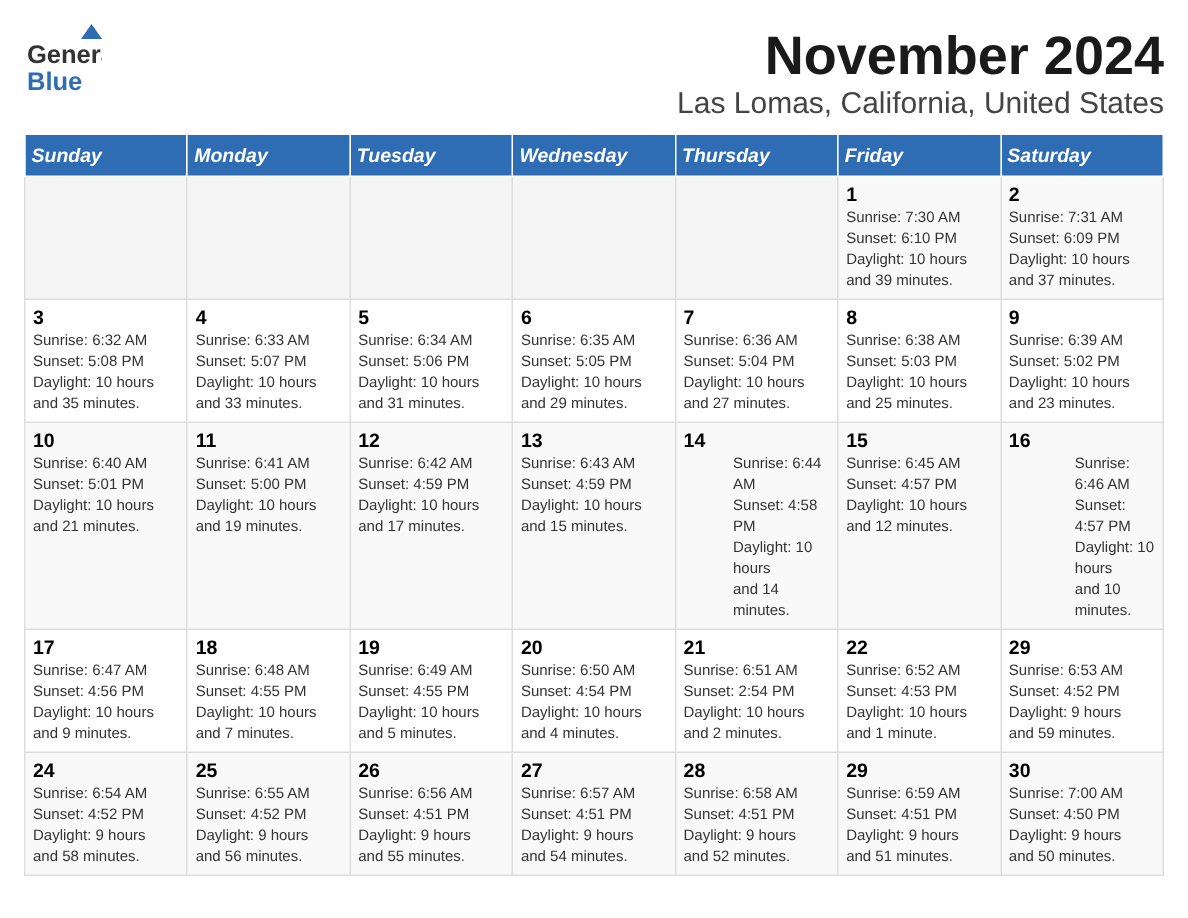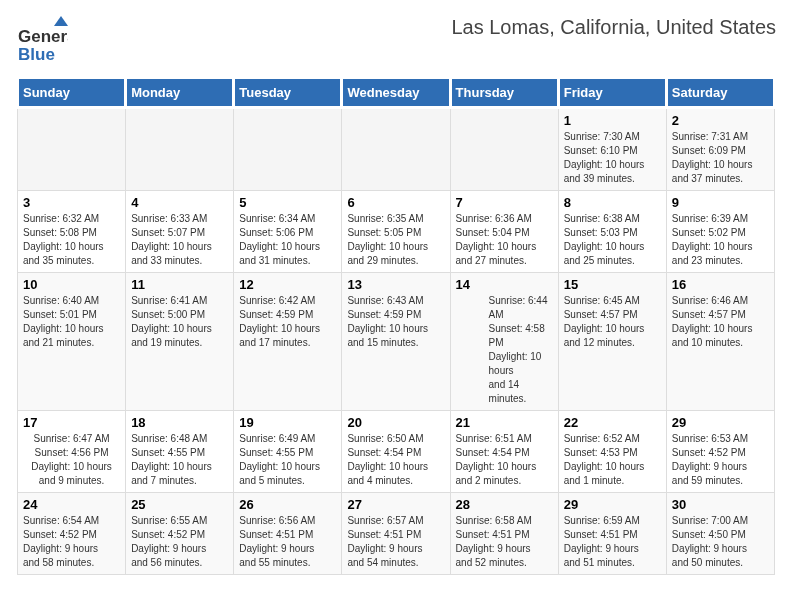--- a/index.html
+++ b/index.html
@@ -36,21 +36,22 @@
     }
     .calendar thead tr {
       background: #2e6db4;
       color: #fff;
     }
     .calendar thead th {
       padding: 6px 4px;
       text-align: left;
       font-size: 13px;
       font-weight: bold;
-      border: 3px solid #ffffff;
+      border: 1px solid #ffffff;
+      font-style: italic;
     }
     .calendar tbody tr {
       border-bottom: 1px solid #ccc;
     }
     .calendar tbody td {
       vertical-align: top;
       padding: 4px 5px;
       border: 1px solid #ddd;
       width: calc(100% / 7);
       height: 80px;
@@ -87,20 +88,21 @@
 
 <div class="header-area">
   <div class="logo-wrap">
     <svg width="52" height="52" viewBox="0 0 52 52">
       <text x="2" y="26" font-size="17" font-weight="bold" fill="#333" font-family="Arial">General</text>
       <text x="2" y="44" font-size="17" font-weight="bold" fill="#2e6db4" font-family="Arial">Blue</text>
       <polygon points="38,10 52,10 45,0" fill="#2e6db4"></polygon>
     </svg>
   </div>
   <div class="title-area">
+    <h1>November 2024</h1>
     <h2>Las Lomas, California, United States</h2>
   </div>
 </div>
 
 <table class="calendar">
   <thead>
     <tr>
     <th>Sunday</th>
         <th>Monday</th>
         <th>Tuesday</th>
@@ -221,30 +223,30 @@
         </td>
         <td>
           <span class="day-num">15</span>
           <div class="day-detail" style="white-space: pre-line;">Sunrise: 6:45 AM
 Sunset: 4:57 PM
 Daylight: 10 hours
 and 12 minutes.</div>
         </td>
         <td>
           <span class="day-num">16</span>
-          <div class="day-detail" style="white-space: pre-line;">Sunrise: 6:46 AM
+          <div class="day-detail" style="white-space: pre-line; margin-left: 44px;">Sunrise: 6:46 AM
 Sunset: 4:57 PM
 Daylight: 10 hours
 and 10 minutes.</div>
         </td>
       </tr>
       <tr>
         <td>
           <span class="day-num">17</span>
-          <div class="day-detail" style="white-space: pre-line; text-align: center;">Sunrise: 6:47 AM
+          <div class="day-detail" style="white-space: pre-line;">Sunrise: 6:47 AM
 Sunset: 4:56 PM
 Daylight: 10 hours
 and 9 minutes.</div>
         </td>
         <td>
           <span class="day-num">18</span>
           <div class="day-detail" style="white-space: pre-line;">Sunrise: 6:48 AM
 Sunset: 4:55 PM
 Daylight: 10 hours
 and 7 minutes.</div>
@@ -259,21 +261,21 @@
         <td>
           <span class="day-num">20</span>
           <div class="day-detail" style="white-space: pre-line;">Sunrise: 6:50 AM
 Sunset: 4:54 PM
 Daylight: 10 hours
 and 4 minutes.</div>
         </td>
         <td>
           <span class="day-num">21</span>
           <div class="day-detail" style="white-space: pre-line;">Sunrise: 6:51 AM
-Sunset: 4:54 PM
+Sunset: 2:54 PM
 Daylight: 10 hours
 and 2 minutes.</div>
         </td>
         <td>
           <span class="day-num">22</span>
           <div class="day-detail" style="white-space: pre-line;">Sunrise: 6:52 AM
 Sunset: 4:53 PM
 Daylight: 10 hours
 and 1 minute.</div>
         </td>

